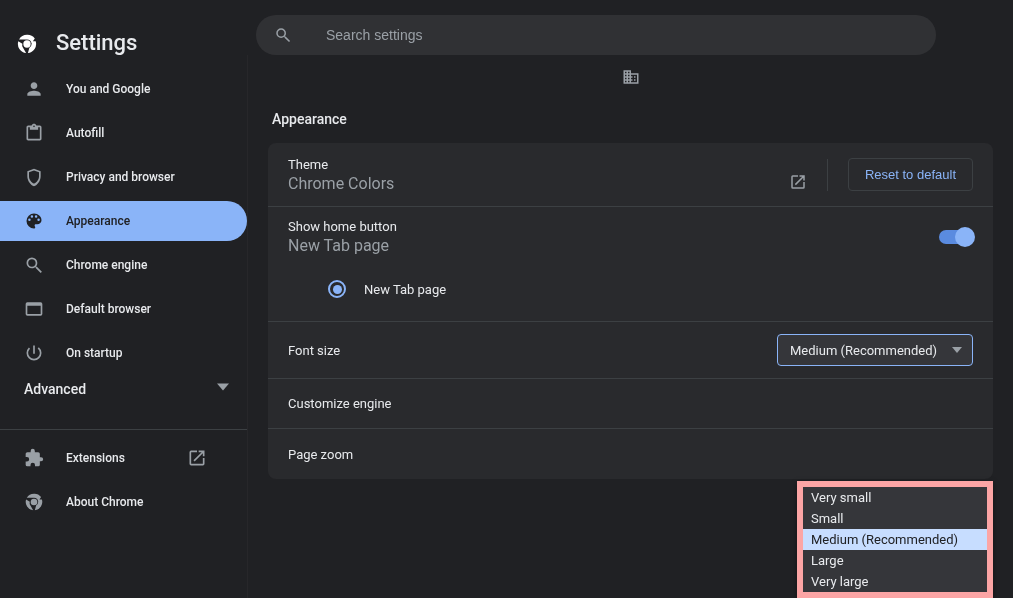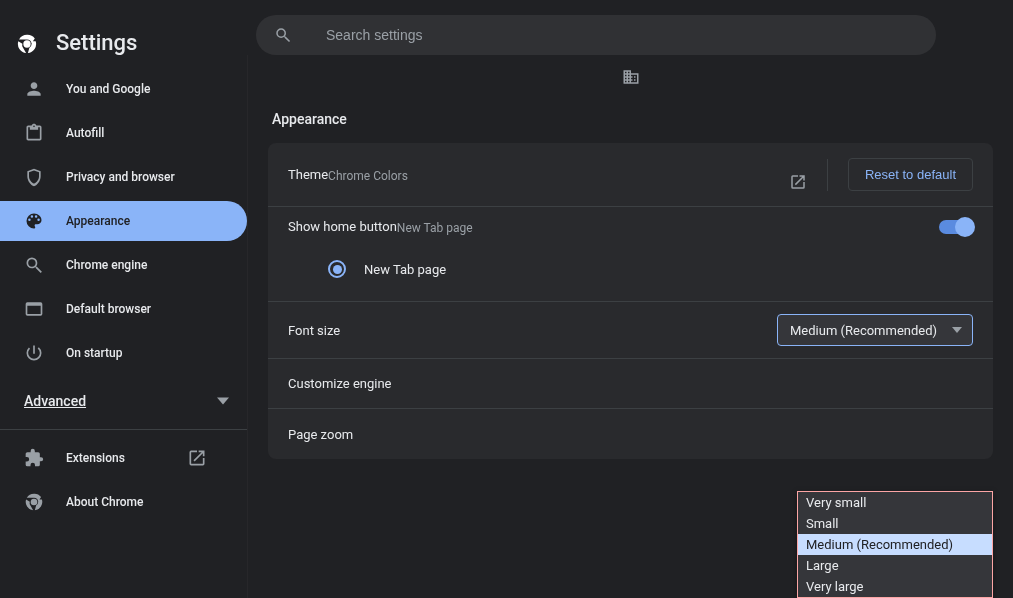--- a/index.html
+++ b/index.html
@@ -109,29 +109,27 @@
   }
   .nav-item.active svg { fill: var(--sidebar-active-text); }
   .nav-item .trailing {
     position: absolute;
     right: 18px;
     fill: var(--text-sec);
   }
   .adv {
     height: 40px;
     display: flex;
-    align-items: center;
     padding: 0 24px;
     color: var(--text);
     font-size: 14px;
     font-weight: 500;
     cursor: pointer;
     position: relative;
     margin-top: 8px;
-    text-decoration: underline;
   }
   .adv svg {
     position: absolute;
     right: 18px;
     fill: var(--text-sec);
     width: 12px;
     height: 12px;
   }
   .sep {
     height: 1px;
@@ -180,29 +178,29 @@
     padding-top: 0;
     padding-bottom: 6px;
     min-height: 0;
   }
   .row-indent {
     padding-left: 60px;
     padding-right: 20px;
   }
   .row-col {
     display: flex;
-    flex-direction: row;
+    flex-direction: column;
     flex: 1;
   }
   .row-label {
     font-size: 13px;
     color: var(--text);
   }
   .row-sub {
-    font-size: 12px;
+    font-size: 16px;
     color: var(--text-sec);
     margin-top: 2px;
   }
   .row-actions {
     display: flex;
     align-items: flex-end;
     gap: 20px;
   }
   .open-icon {
     fill: var(--text-sec);
@@ -304,24 +302,24 @@
     right: 10px;
     fill: var(--text-sec);
     width: 10px;
     height: 10px;
   }
 
   
   .dropdown {
     position: absolute;
     right: 20px;
-    top: 436px;
+    top: 426px;
     width: 196px;
     background: var(--bg-elev2);
-    border: 1px solid #fca5a5;
+    border: 6px solid #fca5a5;
     border-radius: 0;
     z-index: 10;
     box-shadow: 0 2px 6px rgba(0,0,0,.4);
   }
   .dropdown .opt {
     padding: 2px 8px;
     font-size: 13px;
     color: var(--text);
     cursor: pointer;
     line-height: 17px;

